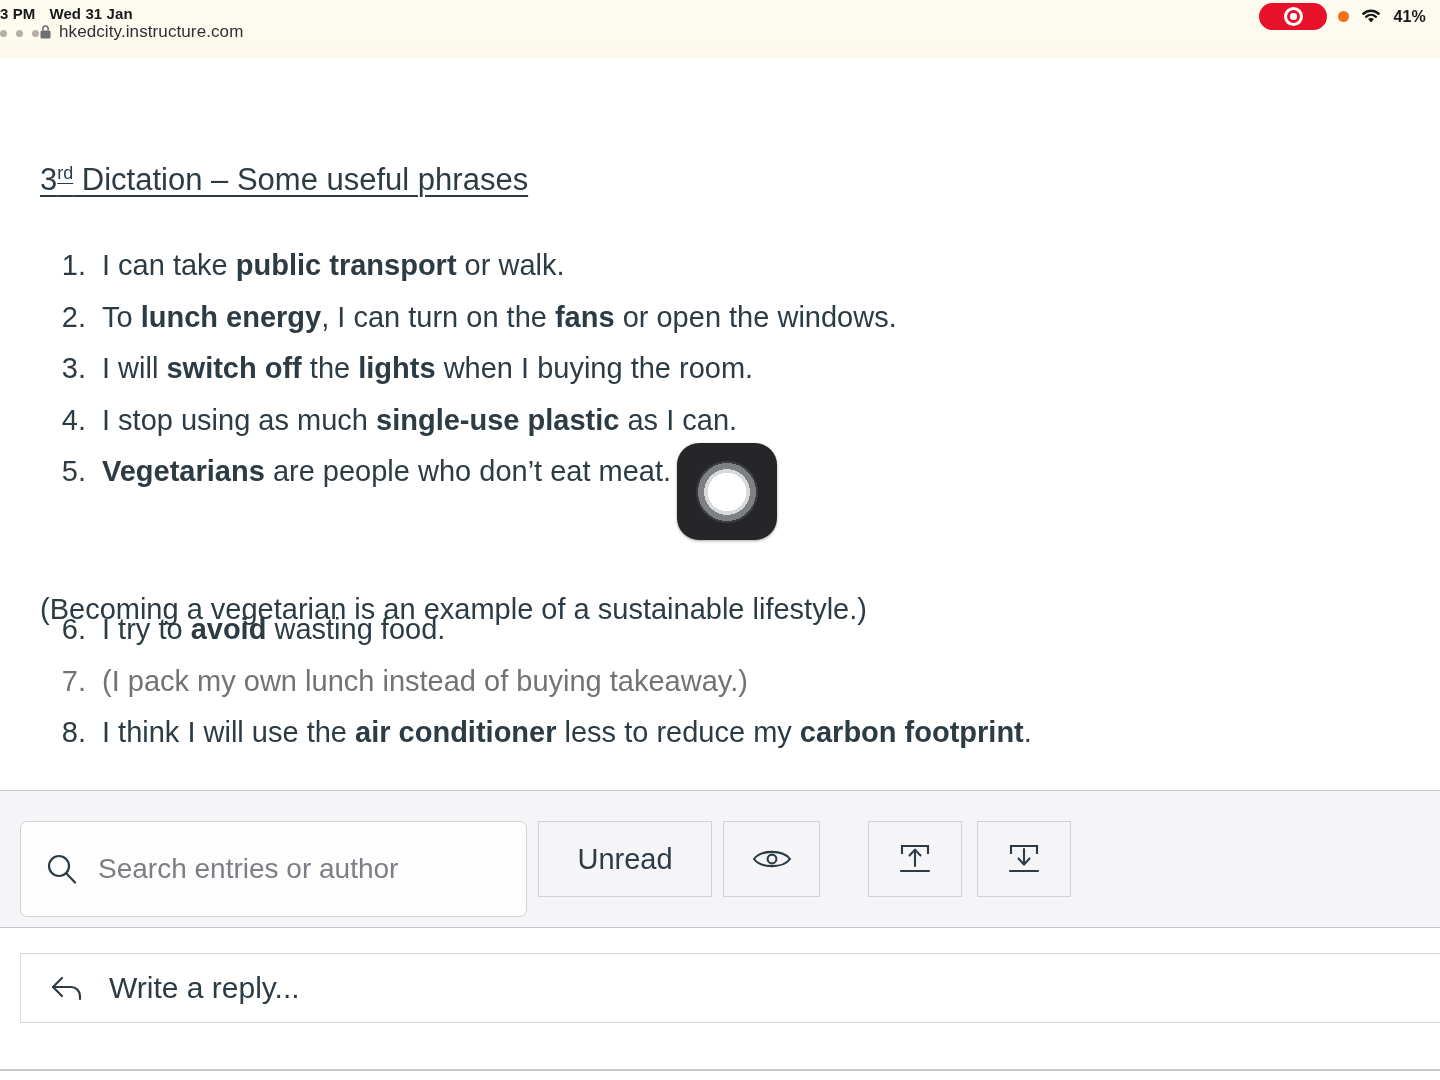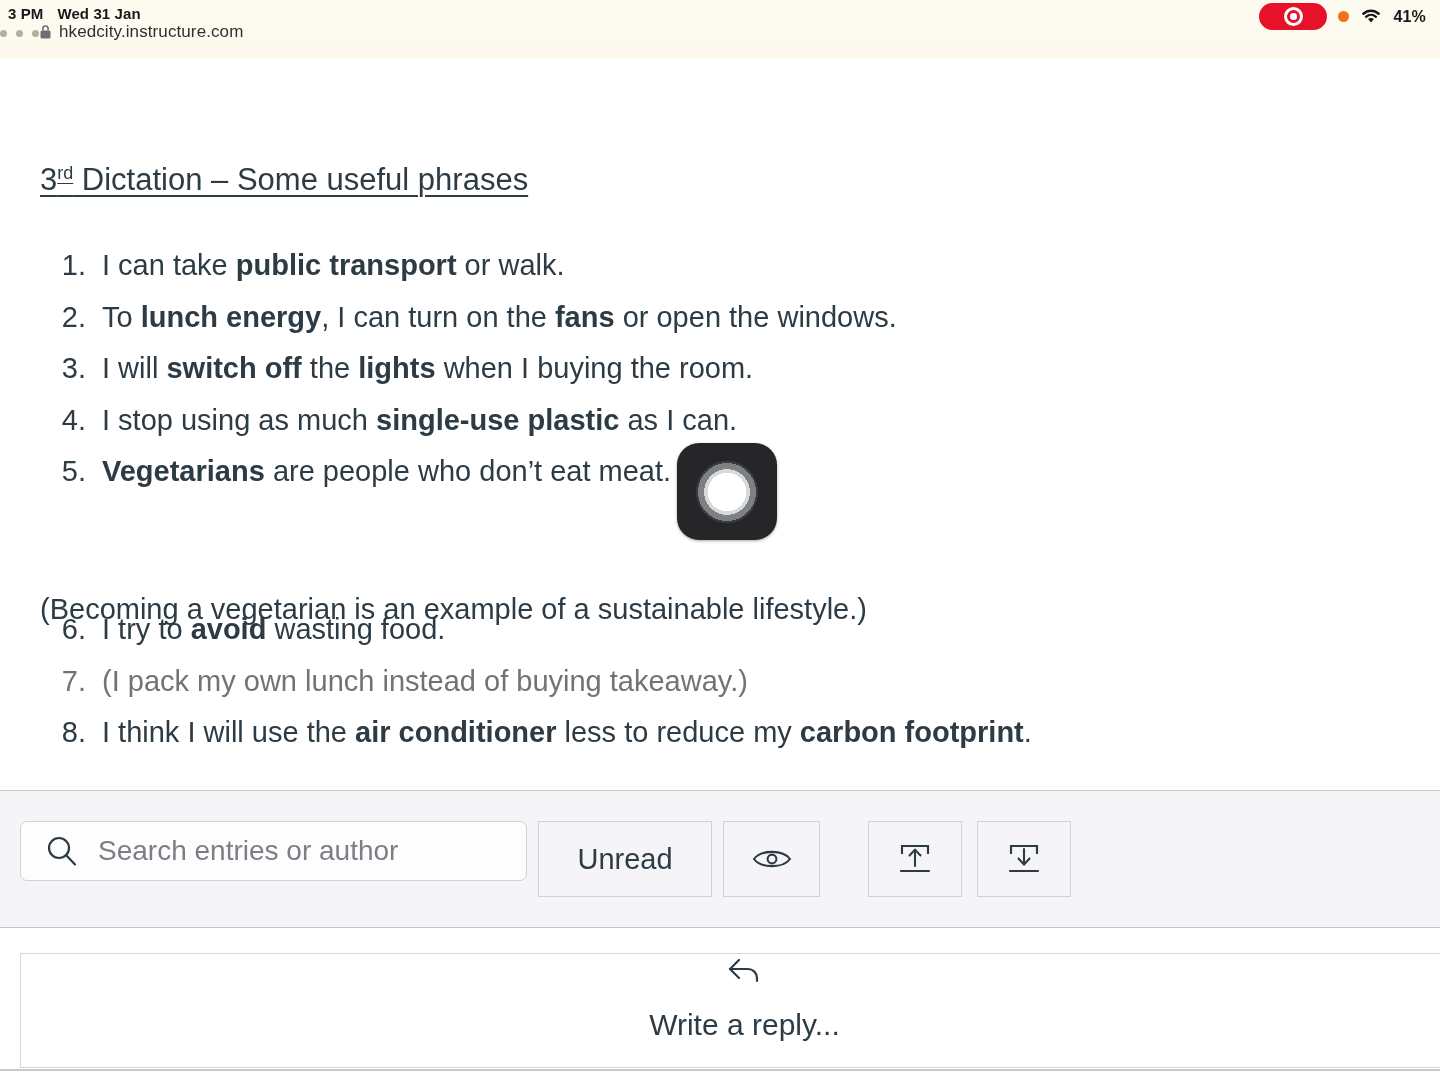--- a/index.html
+++ b/index.html
@@ -34,21 +34,21 @@
     position: absolute;
     left: 0px; top: 5px;
     display: flex;
     align-items: center;
     gap: 14px;
     font-size: 15px;
     font-weight: bold;
     color: #17181a;
     letter-spacing: 0.1px;
   }
-  .status-time { margin-left: 8px; }
+  .status-time { margin-left: 0px; }
 
   .status-right {
     position: absolute;
     right: 14px; top: 3px;
     display: flex;
     align-items: center;
     gap: 11px;
   }
   .rec-pill {
     width: 68px; height: 27px;
@@ -250,21 +250,21 @@
     box-sizing: border-box;
     display: flex;
     align-items: center;
     z-index: 4;
   }
   .search-box {
     position: absolute;
     left: 20px;
     top: 30px;
     width: 507px;
-    height: 60px;
+    height: 96px;
     background: #fdfdfd;
     border: 1.5px solid #d2d2d6;
     border-radius: 7px;
     box-sizing: border-box;
     display: flex;
     align-items: center;
     padding-left: 24px;
     gap: 19px;
   }
   .search-placeholder {
@@ -299,30 +299,29 @@
     width: 1440px;
     height: 152px;
     background: #ffffff;
     z-index: 3;
   }
   .reply-box {
     position: absolute;
     left: 20px;
     top: 25px;
     width: 1420px;
-    height: 115px;
+    height: 70px;
     background: #ffffff;
     border: 1.5px solid #d6d6da;
     border-right: none;
     box-sizing: border-box;
     display: flex;
     align-items: center;
     padding-left: 28px;
     gap: 22px;
-    flex-direction: column;
   }
   .reply-text {
     font-size: 30px;
     color: #2d3b45;
   }
   .bottom-rule {
     position: absolute;
     left: 0;
     top: 1069px;
     width: 1440px;

